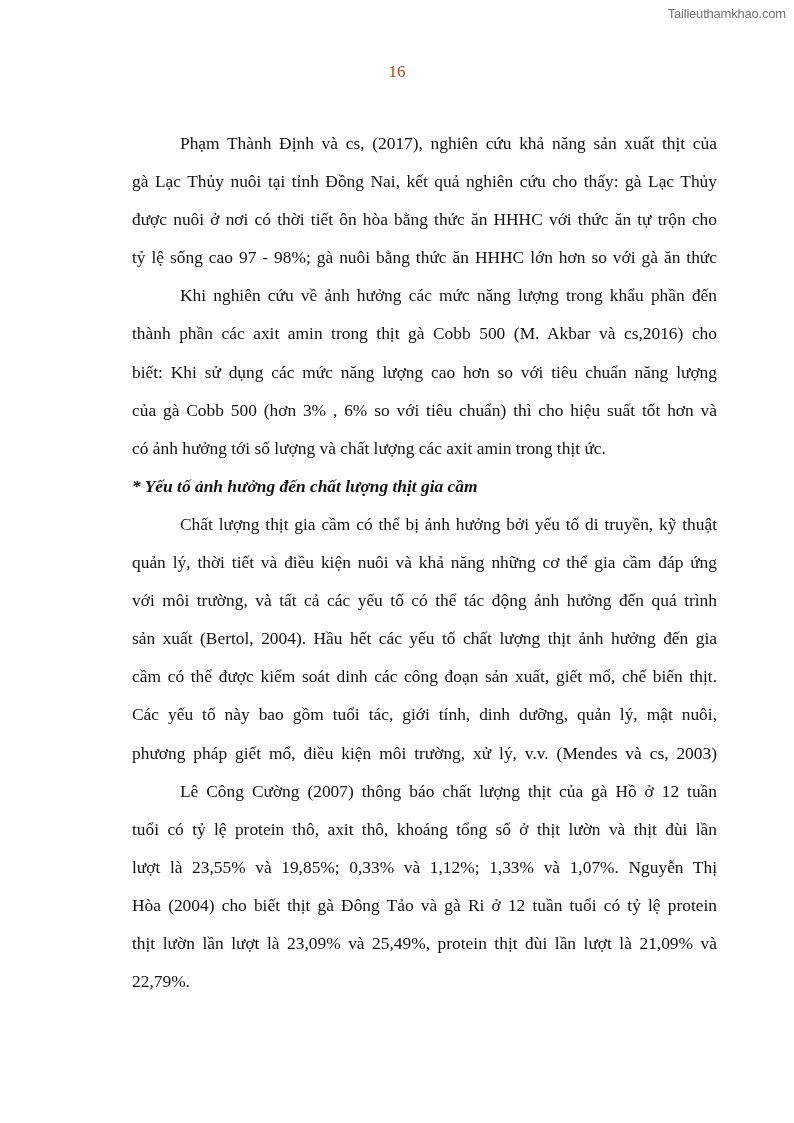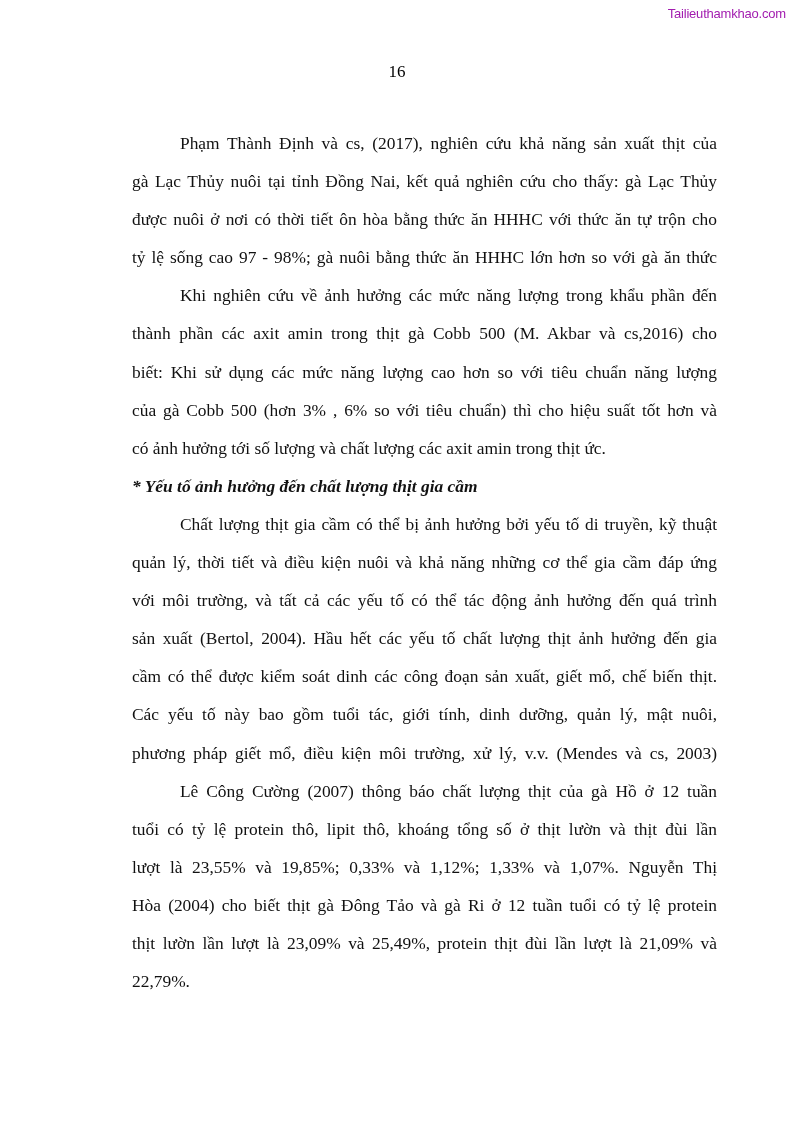--- a/index.html
+++ b/index.html
@@ -5,25 +5,25 @@
   html, body { margin: 0; padding: 0; background: #ffffff; }
   body { width: 794px; height: 1123px; position: relative; overflow: hidden; }
   .page {
     position: absolute; left: 0; top: 0; width: 794px; height: 1123px;
     background: #ffffff; color: #111111;
     font-family: "Liberation Serif", "DejaVu Serif", serif;
   }
   .watermark {
     position: absolute; top: 6px; right: 8px;
     font-family: "Liberation Sans", "DejaVu Sans", sans-serif;
-    font-size: 13px; color: #a21caf; letter-spacing: -0.2px;
+    font-size: 13px; color: #737373; letter-spacing: -0.2px;
   }
   .page-number {
     position: absolute; top: 62px; left: 0; width: 794px; text-align: center;
-    font-size: 17px; color: #000000;
+    font-size: 17px; color: #c2410c;
   }
   .body {
     position: absolute; left: 132px; top: 124px; width: 585px;
   }
   .line {
     display: block; height: 38.1px; line-height: 38.1px;
     font-size: 17.4px; white-space: nowrap;
     text-align: justify; text-align-last: justify;
   }
   .line.last { text-align-last: left; }
@@ -54,20 +54,20 @@
 
     <span class="line indent">Chất lượng thịt gia cầm có thể bị ảnh hưởng bởi yếu tố di truyền, kỹ thuật</span>
     <span class="line">quản lý, thời tiết và điều kiện nuôi và khả năng những cơ thể gia cầm đáp ứng</span>
     <span class="line">với môi trường, và tất cả các yếu tố có thể tác động ảnh hưởng đến quá trình</span>
     <span class="line">sản xuất (Bertol, 2004). Hầu hết các yếu tố chất lượng thịt ảnh hưởng đến gia</span>
     <span class="line">cầm có thể được kiểm soát dinh các công đoạn sản xuất, giết mổ, chế biến thịt.</span>
     <span class="line">Các yếu tố này bao gồm tuổi tác, giới tính, dinh dưỡng, quản lý, mật nuôi,</span>
     <span class="line">phương pháp giết mổ, điều kiện môi trường, xử lý, v.v. (Mendes và cs, 2003)</span>
 
     <span class="line indent">Lê Công Cường (2007) thông báo chất lượng thịt của gà Hồ ở 12 tuần</span>
-    <span class="line">tuổi có tỷ lệ protein thô, lipit thô, khoáng tổng số ở thịt lườn và thịt đùi lần</span>
+    <span class="line">tuổi có tỷ lệ protein thô, axit thô, khoáng tổng số ở thịt lườn và thịt đùi lần</span>
     <span class="line">lượt là 23,55% và 19,85%; 0,33% và 1,12%; 1,33% và 1,07%. Nguyễn Thị</span>
     <span class="line">Hòa (2004) cho biết thịt gà Đông Tảo và gà Ri ở 12 tuần tuổi có tỷ lệ protein</span>
     <span class="line">thịt lườn lần lượt là 23,09% và 25,49%, protein thịt đùi lần lượt là 21,09% và</span>
     <span class="line last">22,79%.</span>
 
   </div>
 </div>
 
 </body></html>

